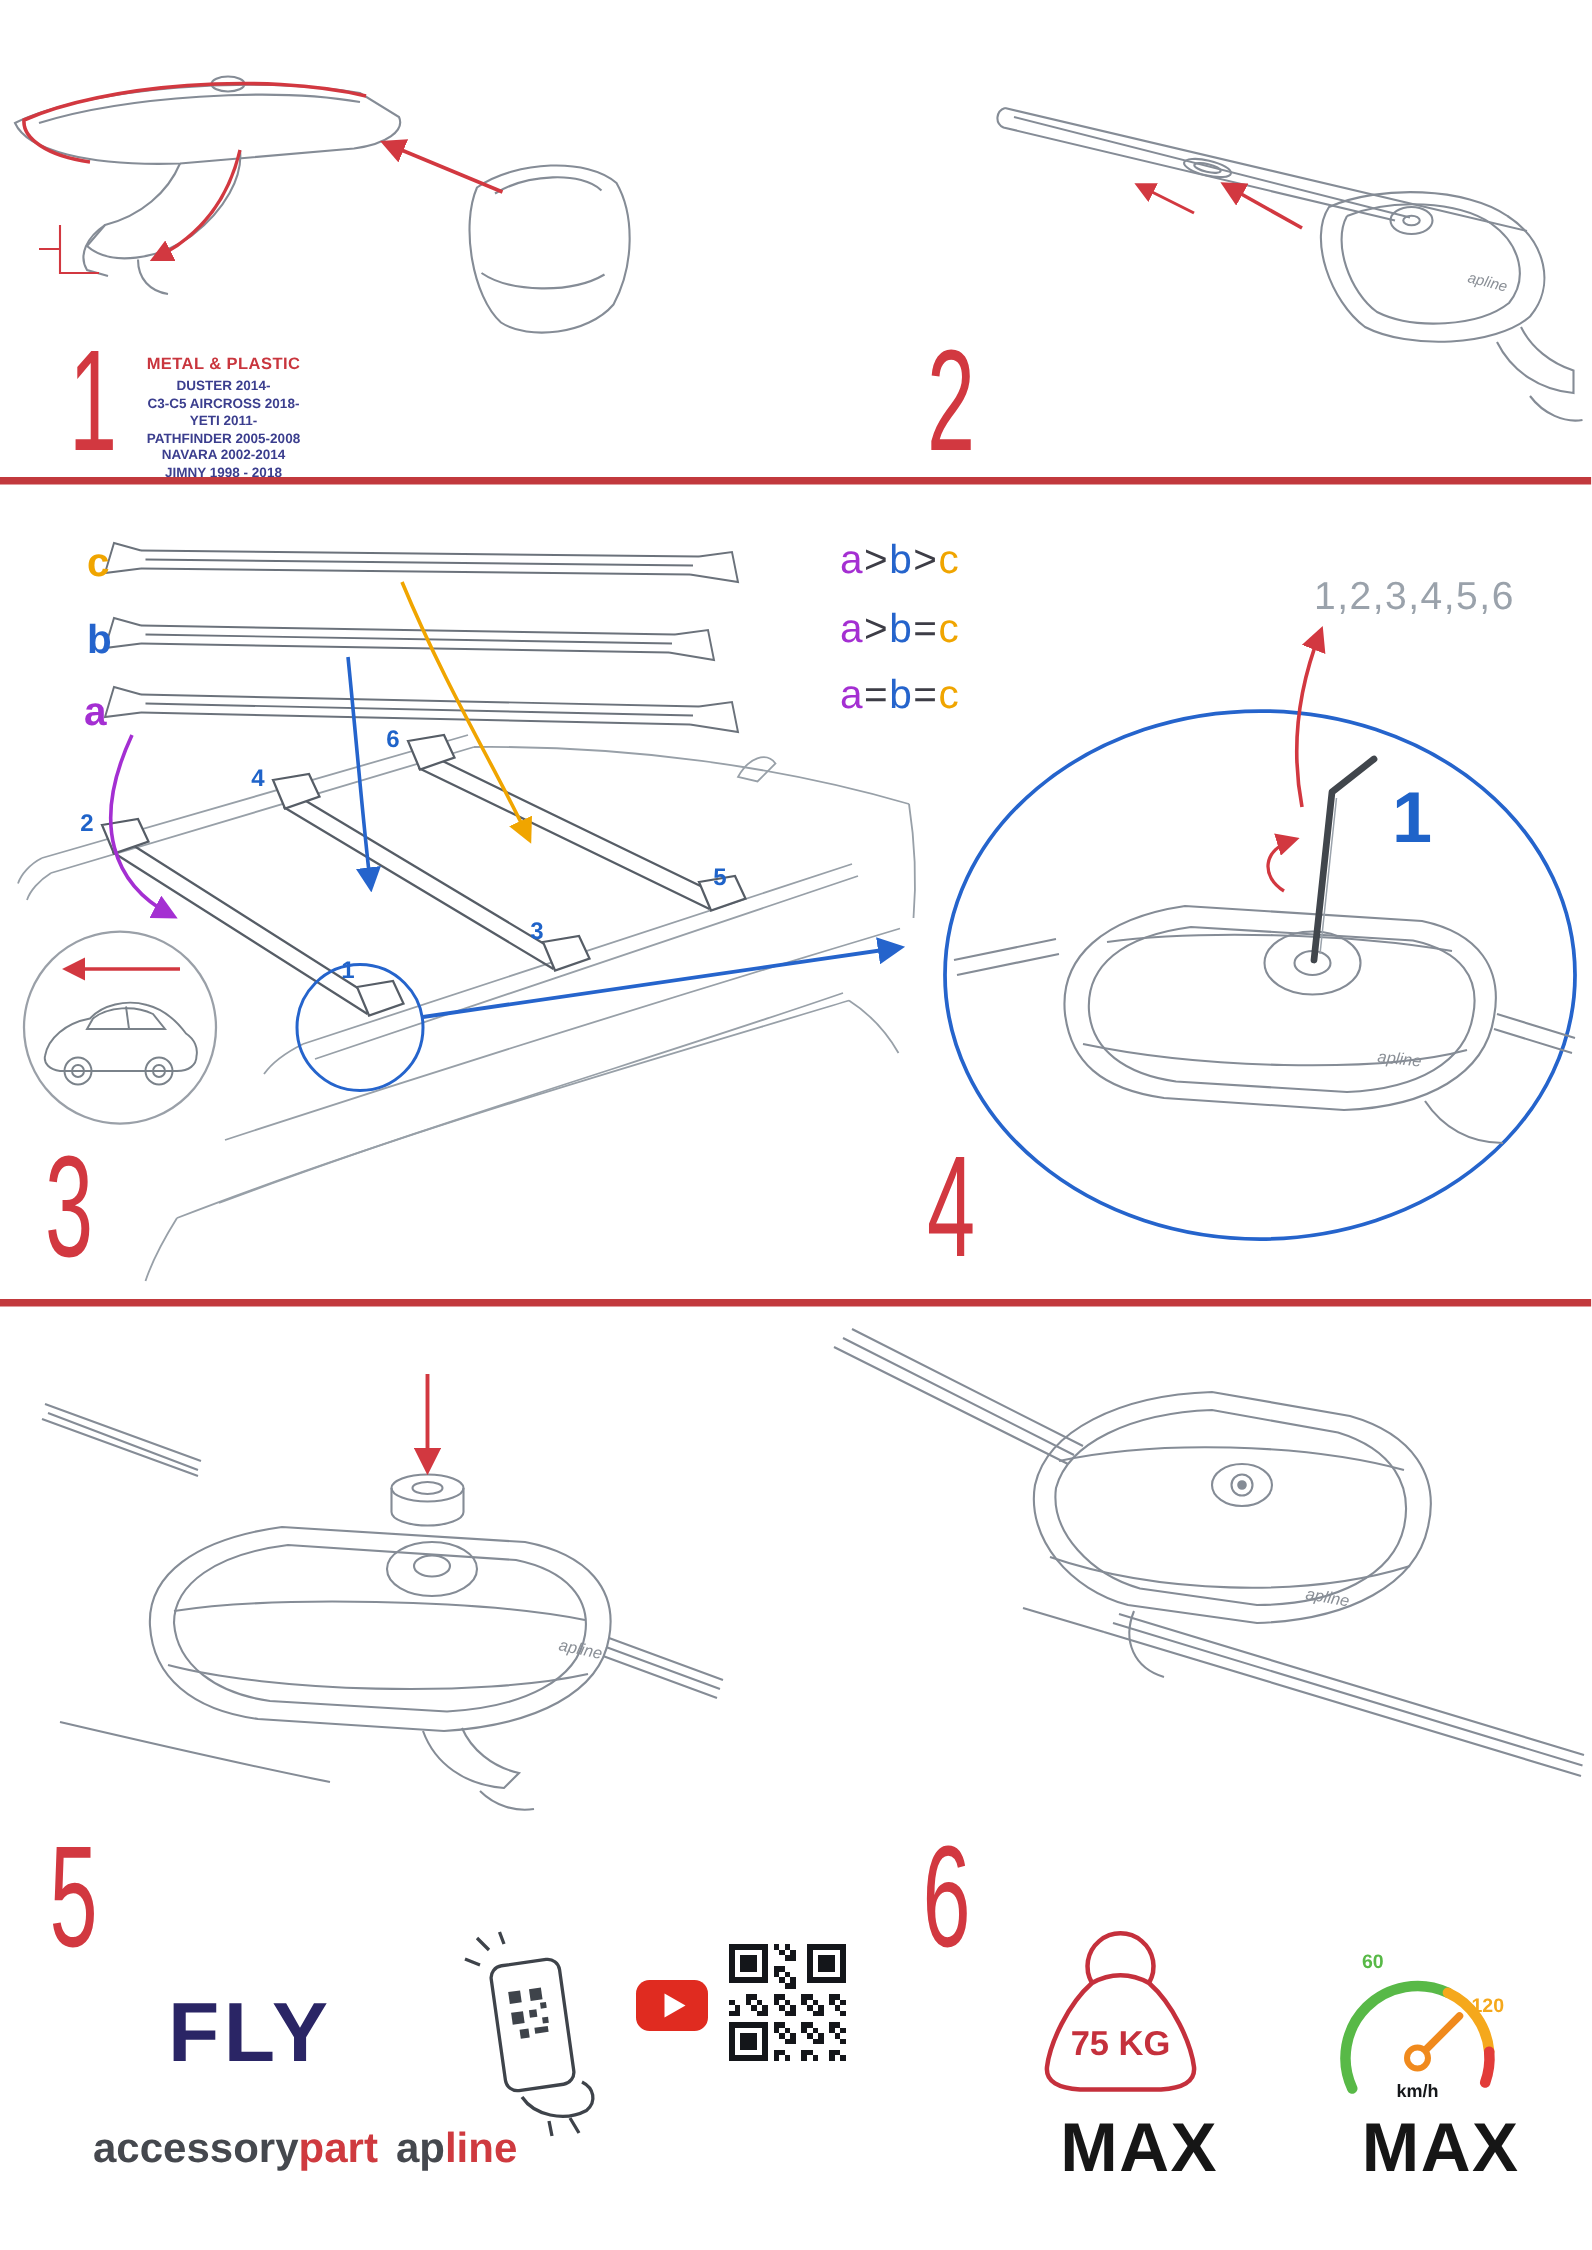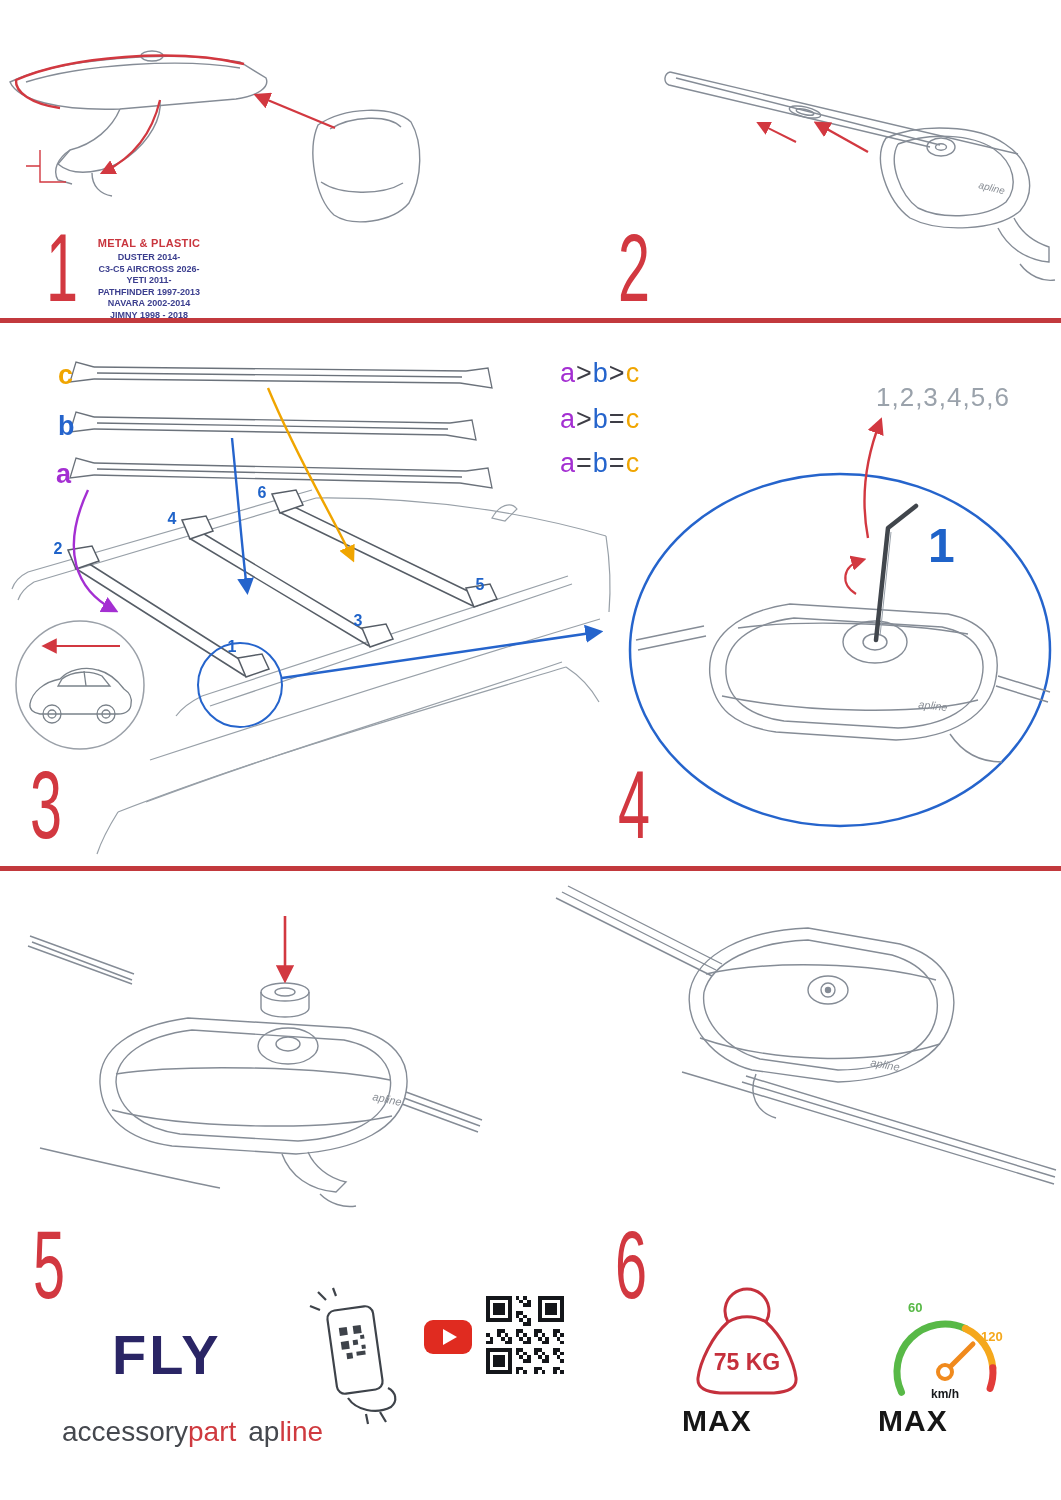--- a/index.html
+++ b/index.html
@@ -13,24 +13,24 @@
             transform:scaleX(.6);transform-origin:0 0;}
   .material{position:absolute;left:58px;top:237px;width:182px;text-align:center;color:#c9363e;
             font-size:11px;font-weight:bold;letter-spacing:.3px;}
   .models{position:absolute;left:58px;top:252px;width:182px;text-align:center;color:#3b3e8e;
           font-size:9px;line-height:11.5px;font-weight:bold;}
   .legend{position:absolute;left:560px;font-size:27px;font-weight:normal;letter-spacing:1px;}
   .lg-a{color:#a42fd2}.lg-b{color:#2564cc}.lg-c{color:#f0a500}.lg-op{color:#3d3d46}
   .seq{position:absolute;left:876px;top:382px;font-size:26px;font-weight:normal;color:#9aa2ab;letter-spacing:1px;}
   .big-one{position:absolute;left:928px;top:518px;font-size:48px;font-weight:bold;color:#1f63c9;}
   .fly{position:absolute;left:112px;top:1322px;font-size:56px;font-weight:600;letter-spacing:3px;color:#2a2565;text-align:right;}
-  .brandline{position:absolute;left:62px;top:1416px;font-size:28px;font-weight:normal;color:#45484e;white-space:nowrap;}
+  .brandline{position:absolute;left:62px;top:1416px;font-size:28px;font-weight:bold;color:#45484e;white-space:nowrap;}
   .brandline .red{color:#cf3a3f;}
   .brandline .sp{display:inline-block;width:12px;}
-  .max{position:absolute;font-size:30px;font-weight:bold;color:#161616;letter-spacing:1px;text-align:left;}
+  .max{position:absolute;font-size:46px;font-weight:bold;color:#161616;letter-spacing:1px;text-align:right;}
 </style>
 </head>
 <body>
 
 <div class="canvas">
 
   <svg class="abs" style="left:0;top:30px" width="500" height="290" viewBox="0 0 500 290">
     <defs>
       <marker id="m1r" viewBox="0 0 10 10" refX="7" refY="5" markerWidth="7" markerHeight="7" orient="auto">
         <path d="M0,0 L10,5 L0,10 Z" fill="#d23840"></path>
@@ -52,23 +52,23 @@
     <g fill="none" stroke="#d23840">
       <path d="M244,34 C176,18 70,26 16,50 C15,62 31,74 60,78" stroke-width="2.4"></path>
       <path d="M160,70 C152,104 132,128 104,142" stroke-width="2.2" marker-end="url(#m1r)"></path>
       <path d="M335,98 L258,66" stroke-width="2.4" marker-end="url(#m1r)"></path>
       <path d="M40,120 L40,152 L66,152 M40,136 L26,136" stroke-width="1.4"></path>
     </g>
   </svg>
   <div class="material">METAL &amp; PLASTIC</div>
   <div class="models">
     <div>DUSTER 2014-</div>
-    <div>C3-C5 AIRCROSS 2026-</div>
+    <div>C3-C5 AIRCROSS 2018-</div>
     <div>YETI 2011-</div>
-    <div>PATHFINDER 1997-2013</div>
+    <div>PATHFINDER 2005-2008</div>
     <div>NAVARA 2002-2014</div>
     <div>JIMNY 1998 - 2018</div>
   </div>
   <div class="step-num" style="left:46px;top:228px">1</div>
 
   <svg class="abs" style="left:600px;top:50px" width="460" height="270" viewBox="0 0 460 270">
     <defs>
       <marker id="m2r" viewBox="0 0 10 10" refX="7" refY="5" markerWidth="7" markerHeight="7" orient="auto">
         <path d="M0,0 L10,5 L0,10 Z" fill="#d23840"></path>
       </marker>

